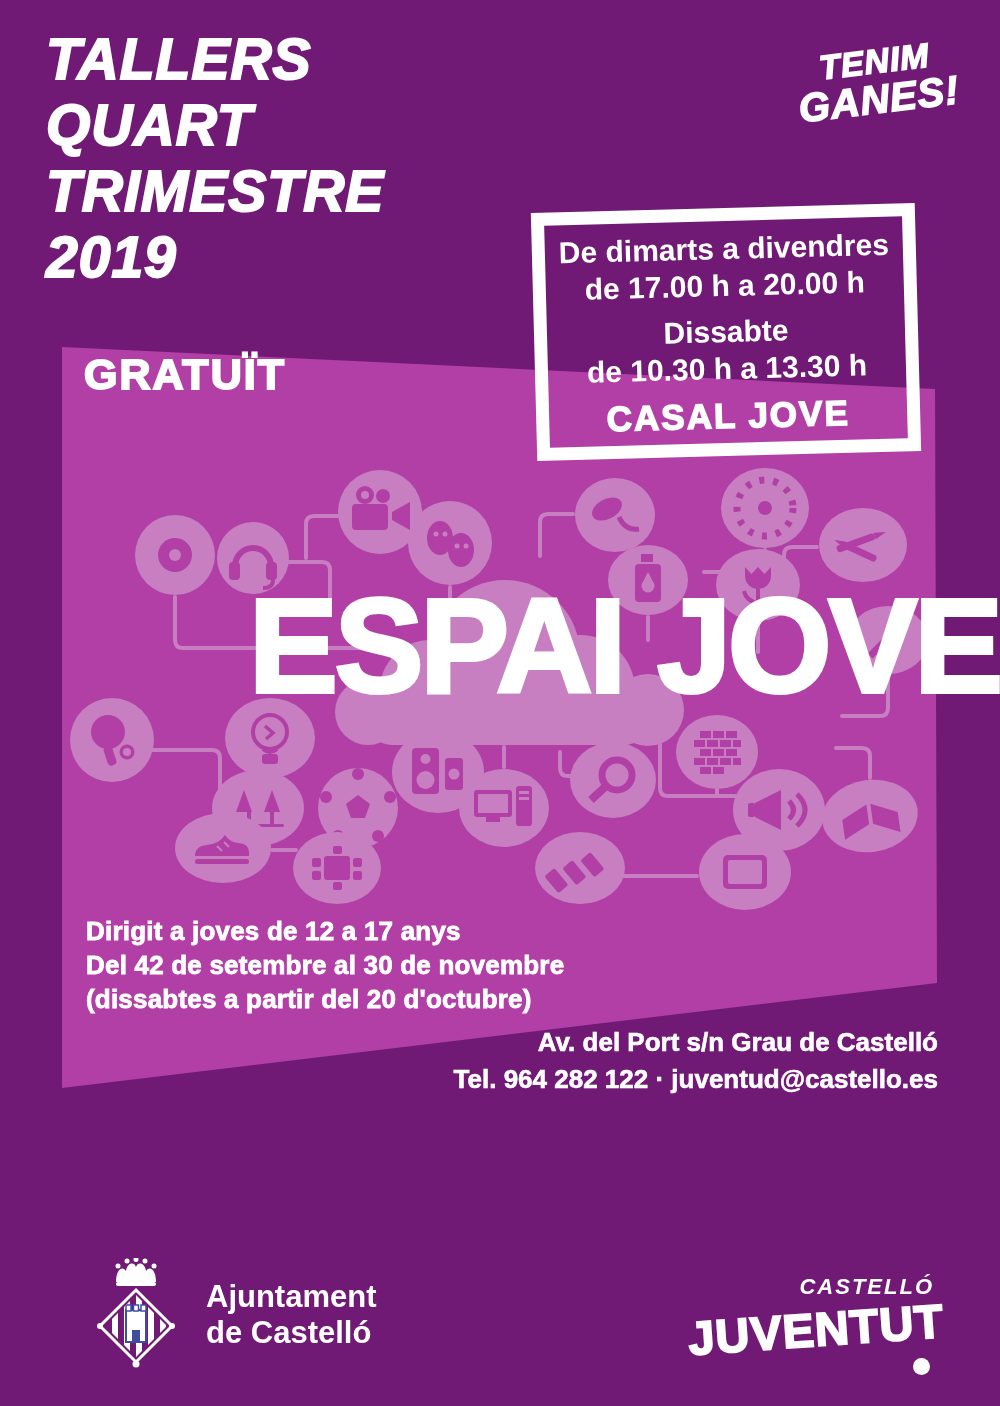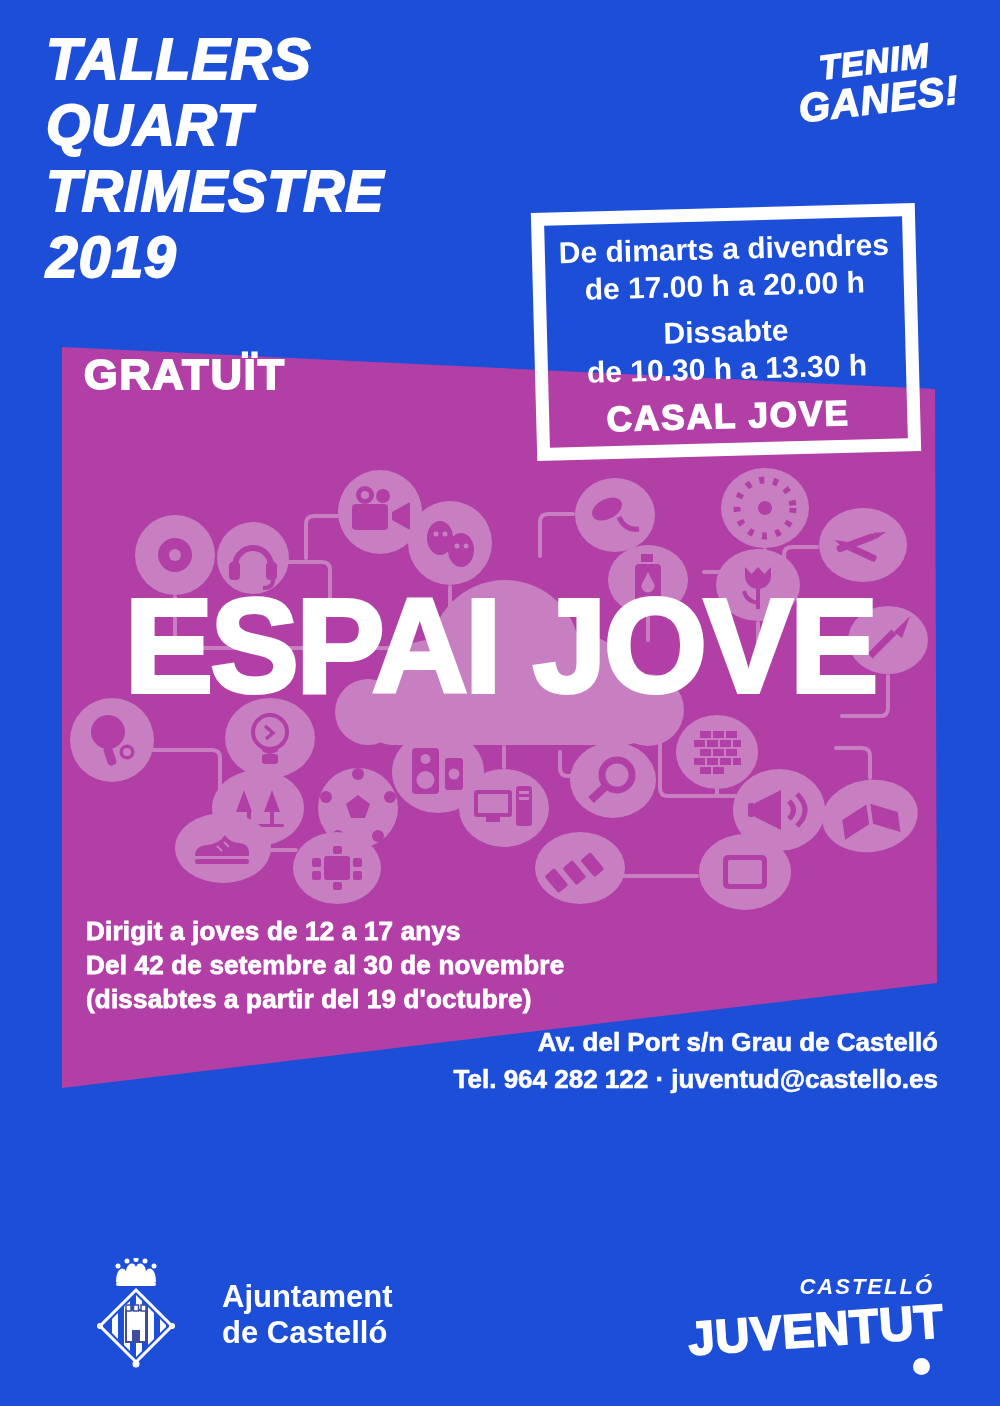--- a/index.html
+++ b/index.html
@@ -1,18 +1,18 @@
 <!DOCTYPE html>
 <html><head>
 <meta charset="utf-8">
 <style>
   html,body{margin:0;padding:0;background:#2f3c82;}
   .poster{
     position:relative;width:1000px;height:1406px;overflow:hidden;
-    background:#1d4ed8;color:#fff;
+    background:#701a75;color:#fff;
     font-family:"Liberation Sans",sans-serif;
   }
   
   .headline{
     position:absolute;left:46px;top:26px;
     font-size:57px;font-weight:bold;font-style:italic;
     line-height:66px;letter-spacing:1px;
     -webkit-text-stroke:2px #fff;paint-order:stroke fill;
   }
   
@@ -46,36 +46,36 @@
   .schedule .casal{
     font-size:35px;font-weight:bold;letter-spacing:2px;margin-top:9px;
     -webkit-text-stroke:1.5px #fff;paint-order:stroke fill;
   }
   .gratuit{
     position:absolute;left:84px;top:350px;
     font-size:43px;font-weight:bold;letter-spacing:2px;
     -webkit-text-stroke:2px #fff;paint-order:stroke fill;
   }
   .espai{
-    position:absolute;left:0;width:100%;top:580px;text-align:center;
+    position:absolute;left:0;width:100%;top:580px;text-align:right;
     font-size:133px;font-weight:bold;letter-spacing:-3px;white-space:nowrap;
     -webkit-text-stroke:4px #fff;paint-order:stroke fill;line-height:1;
   }
   .details{
     position:absolute;left:86px;top:914px;
     font-size:26px;font-weight:bold;line-height:34px;letter-spacing:.2px;
     -webkit-text-stroke:.8px #fff;paint-order:stroke fill;
   }
   .moreinfo{position:absolute;right:62px;top:1022px;text-align:right;font-weight:bold;}
   .moreinfo .head{font-size:31px;-webkit-text-stroke:.8px #fff;paint-order:stroke fill;}
   .moreinfo .venueline{margin-top:42px;font-size:35px;-webkit-text-stroke:.8px #fff;paint-order:stroke fill;}
   .moreinfo .venueline .suffix{font-size:27px;}
   .moreinfo .addr,.moreinfo .tel{font-size:26px;line-height:33px;margin-top:4px;-webkit-text-stroke:.6px #fff;paint-order:stroke fill;margin-left:8px;}
   
-  .council{position:absolute;left:86px;top:1258px;display:flex;align-items:center;gap:36px;}
+  .council{position:absolute;left:86px;top:1258px;display:flex;align-items:center;gap:20px;}
   .council .name{font-size:31px;font-weight:bold;line-height:36px;}
   
   .youth{position:absolute;right:56px;top:1274px;text-align:right;}
   .youth .city{font-size:22px;font-weight:bold;font-style:italic;letter-spacing:2px;margin-right:10px;}
   .youth .mark{
     display:inline-block;margin-top:2px;font-size:47px;font-weight:bold;
     letter-spacing:1px;transform:rotate(-4deg);
     -webkit-text-stroke:2px #fff;paint-order:stroke fill;
   }
   .youth .dot{position:absolute;right:14px;top:84px;width:17px;height:17px;border-radius:50%;background:#fff;}
@@ -326,21 +326,21 @@
     <div class="casal">CASAL JOVE</div>
   </div>
 
   <div class="gratuit">GRATUÏT</div>
 
   <div class="espai">ESPAI JOVE</div>
 
   <div class="details">
     <div>Dirigit a joves de 12 a 17 anys</div>
     <div>Del 42 de setembre al 30 de novembre</div>
-    <div>(dissabtes a partir del 19 d'octubre)</div>
+    <div>(dissabtes a partir del 20 d'octubre)</div>
   </div>
 
   <div class="moreinfo">
     <div class="addr">Av. del Port s/n Grau de Castelló</div>
     <div class="tel">Tel. 964 282 122 · juventud@castello.es</div>
   </div>
 
   <div class="council">
     <svg width="100" height="114" viewBox="0 0 100 114">
       <path d="M30,24 C30,12 36,7 40,13 C41,5 48,3 50,9 C52,3 59,5 60,13 C64,7 70,12 70,24 Z" fill="#fff"></path>

